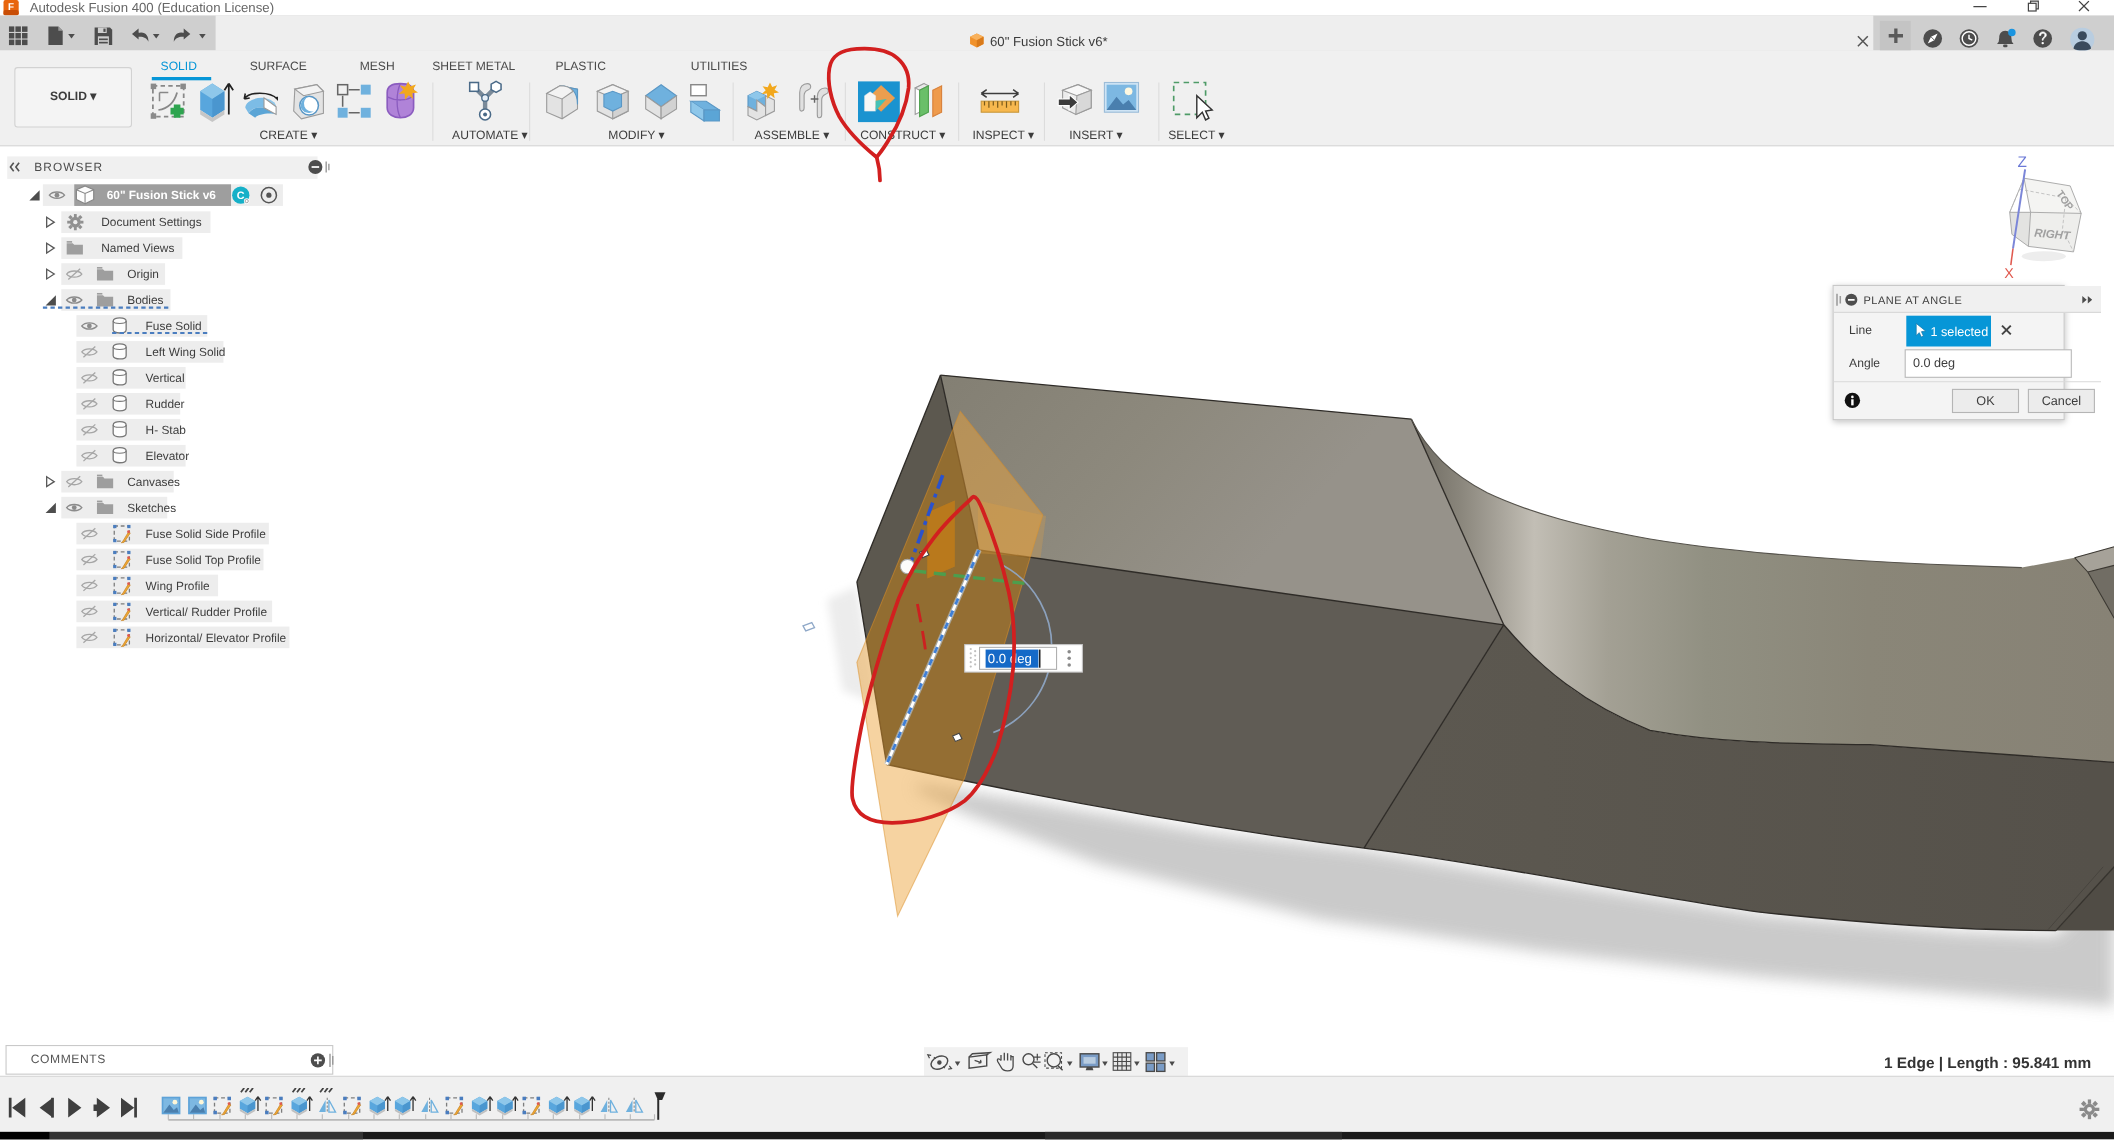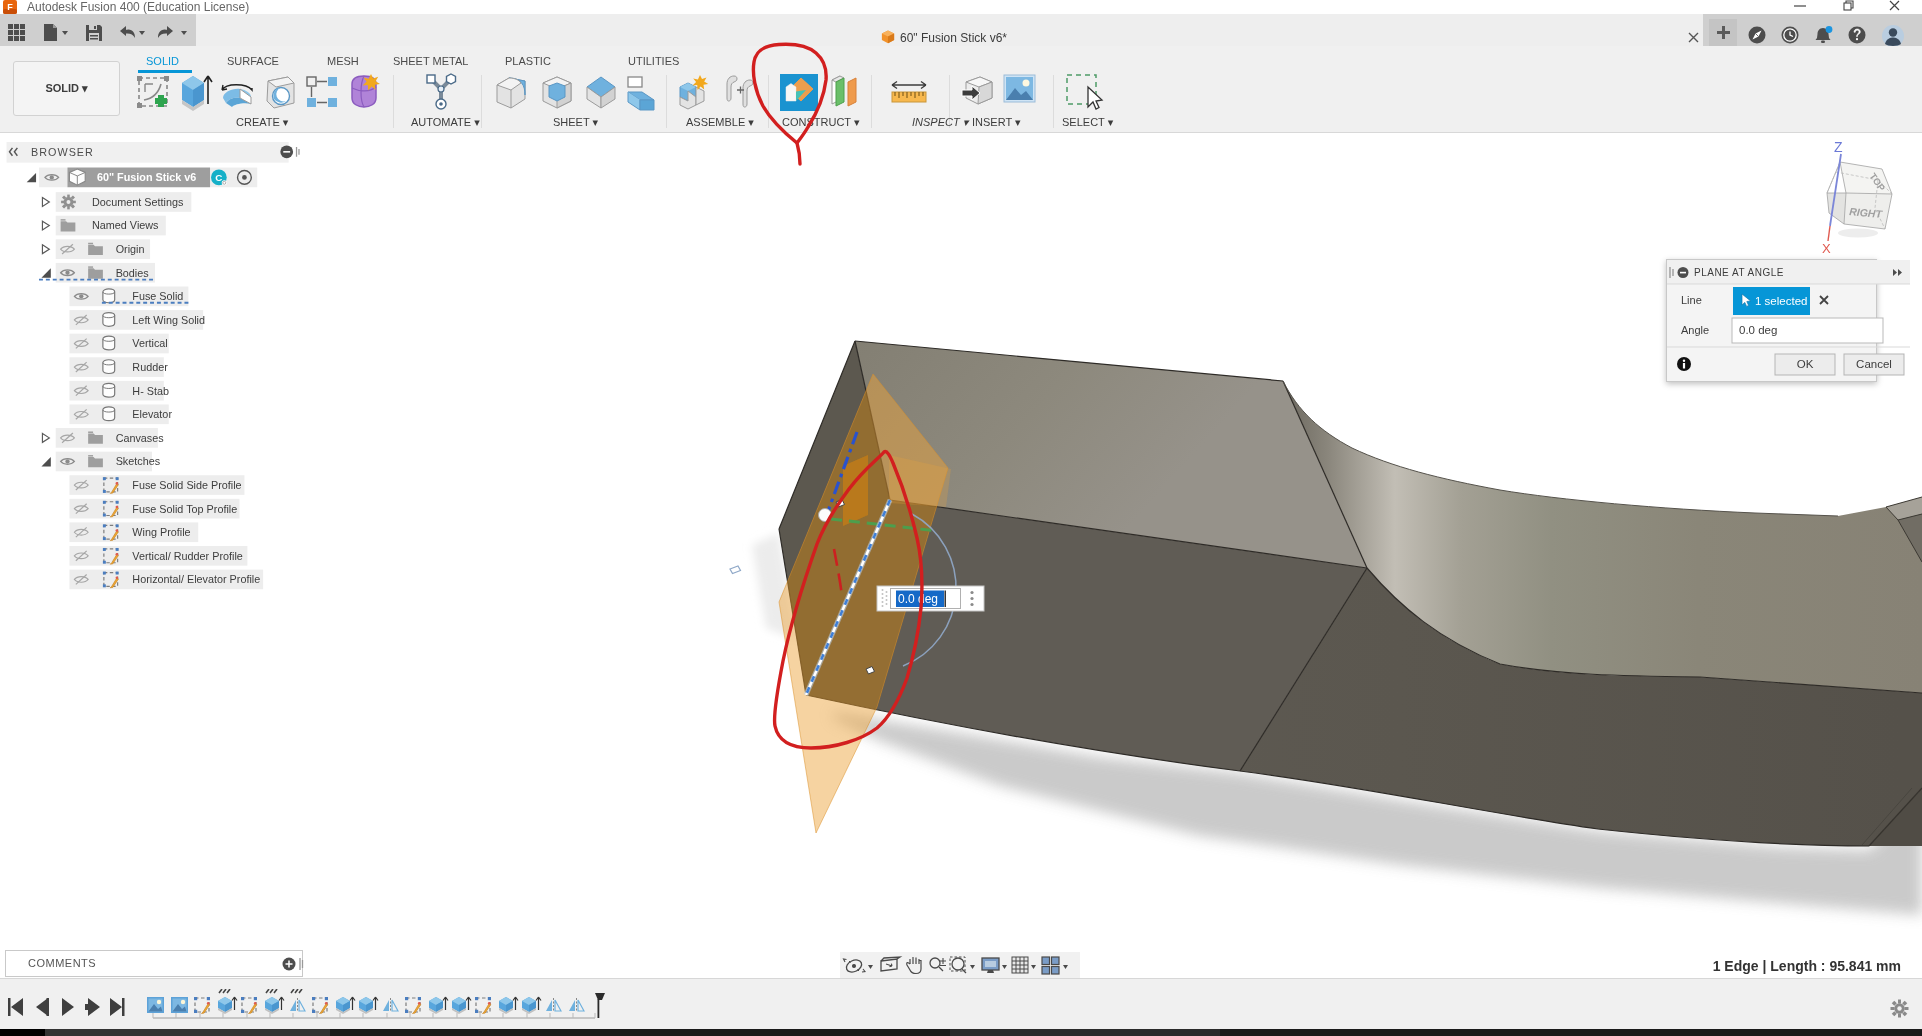--- a/index.html
+++ b/index.html
@@ -133,24 +133,24 @@
   <div class="rtab" style="left:592px;padding-left:36px;">UTILITIES</div>
   <div class="gsep" style="left:393px;"></div>
   <div class="gsep" style="left:481px;"></div>
   <div class="gsep" style="left:666px;"></div>
   <div class="gsep" style="left:768px;"></div>
   <div class="gsep" style="left:871px;"></div>
   <div class="gsep" style="left:949px;"></div>
   <div class="gsep" style="left:1053px;"></div>
   <div class="glabel" style="left:236px;">CREATE ▾</div>
   <div class="glabel" style="left:411px;">AUTOMATE ▾</div>
-  <div class="glabel" style="left:553px;">SHEET ▾</div>
+  <div class="glabel" style="left:553px;">MODIFY ▾</div>
   <div class="glabel" style="left:686px;">ASSEMBLE ▾</div>
   <div class="glabel" style="left:782px;">CONSTRUCT ▾</div>
-  <div class="glabel" style="left:912px;font-style:italic;">INSPECT ▾</div>
+  <div class="glabel" style="left:884px;">INSPECT ▾</div>
   <div class="glabel" style="left:972px;">INSERT ▾</div>
   <div class="glabel" style="left:1062px;">SELECT ▾</div>
 
   <svg class="abs" style="left:0;top:46px" width="1120" height="87" viewBox="0 0 1120 87">
 
     <g transform="translate(137,30)">
       <rect x="2" y="2" width="28" height="28" fill="none" stroke="#888" stroke-width="1.6" stroke-dasharray="4 3"></rect>
       <rect x="0" y="0" width="5" height="5" fill="#8a8a8a"></rect>
         <rect x="27" y="0" width="5" height="5" fill="#8a8a8a"></rect>
       <rect x="0" y="27" width="5" height="5" fill="#8a8a8a"></rect>

